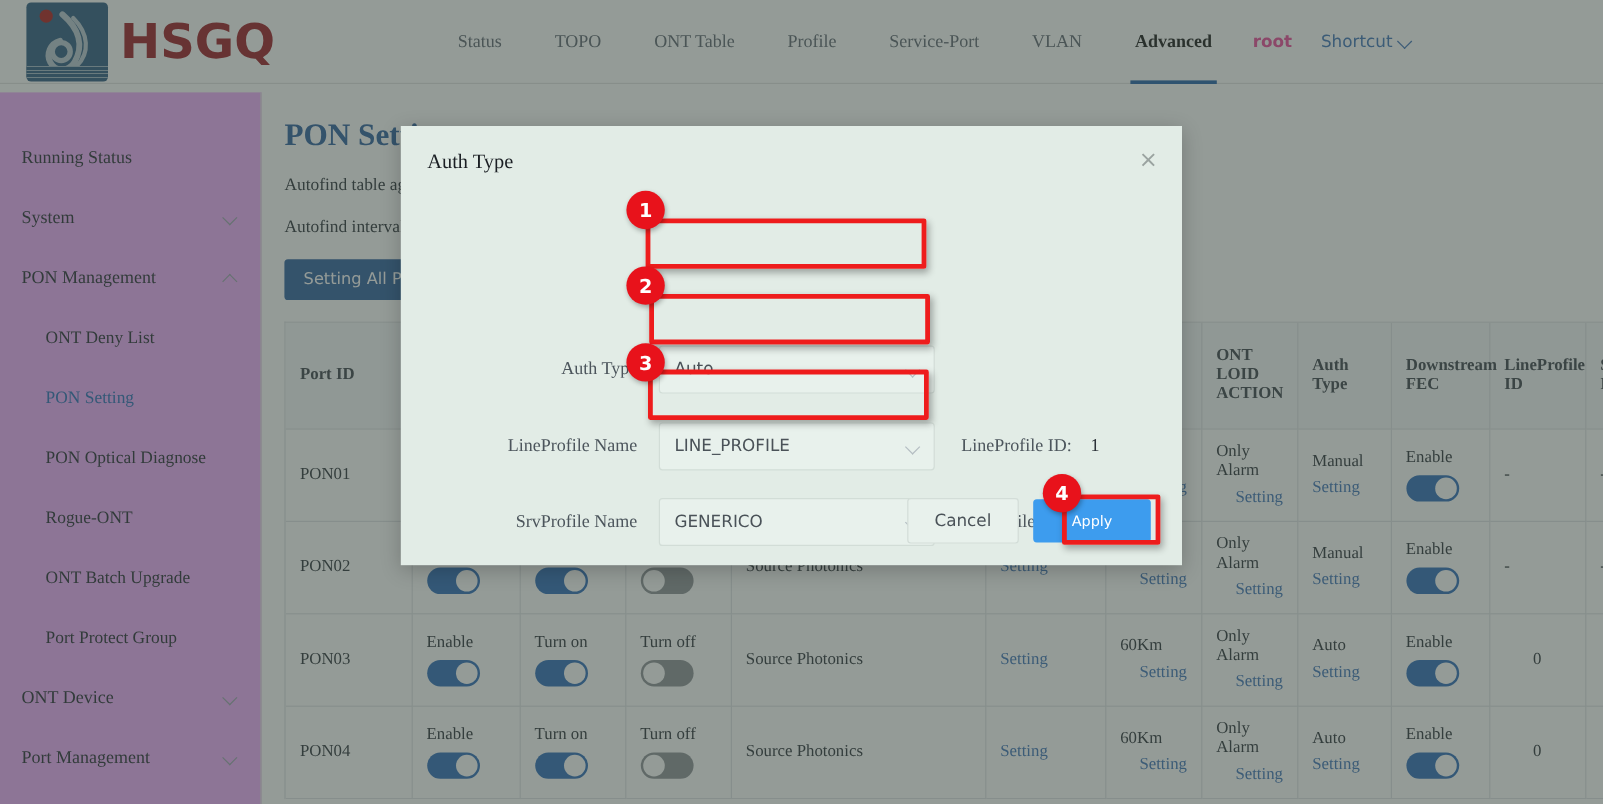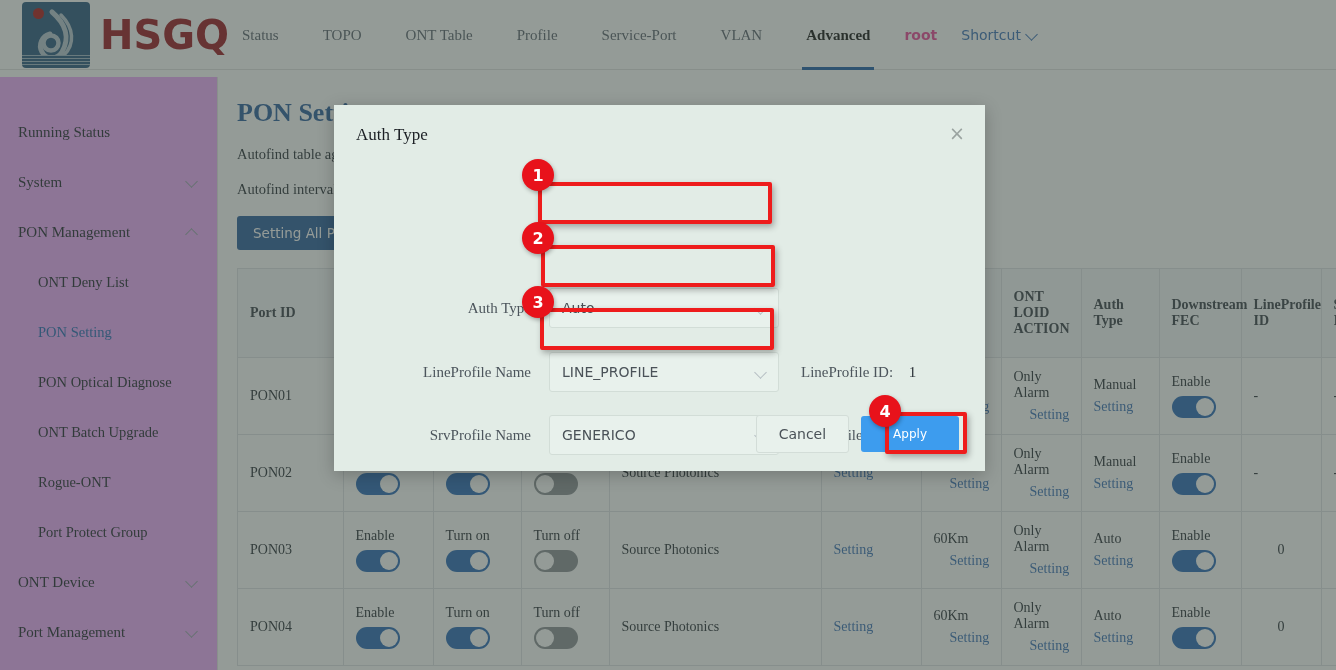--- a/index.html
+++ b/index.html
@@ -55,21 +55,21 @@
     font-weight: 700;
     font-size: 40px;
     letter-spacing: 0px;
     color: #9b1a22;
     margin-left: 10px;
     line-height: 1;
   }
 
   .nav {
     flex: 1; height: 70px;
-    display: flex; align-items: center; justify-content: flex-start;
+    display: flex; align-items: center; justify-content: center;
     padding-right: 0;
   }
   .nav-item {
     position: relative;
     height: 70px; line-height: 70px;
     padding: 0 22px;
     font-size: 15px;
     color: #5d6570;
     white-space: nowrap;
     cursor: pointer;
@@ -371,24 +371,24 @@
     <div class="side-item sub">
       <span>ONT Deny List</span>
     </div>
     <div class="side-item sub active">
       <span>PON Setting</span>
     </div>
     <div class="side-item sub">
       <span>PON Optical Diagnose</span>
     </div>
     <div class="side-item sub">
+      <span>Rogue-ONT</span>
+    </div>
+    <div class="side-item sub">
       <span>ONT Batch Upgrade</span>
-    </div>
-    <div class="side-item sub">
-      <span>Rogue-ONT</span>
     </div>
     <div class="side-item sub">
       <span>Port Protect Group</span>
     </div>
     <div class="side-item">
       <span>ONT Device</span>
       <span class="chev"></span>
     </div>
     <div class="side-item">
       <span>Port Management</span>

